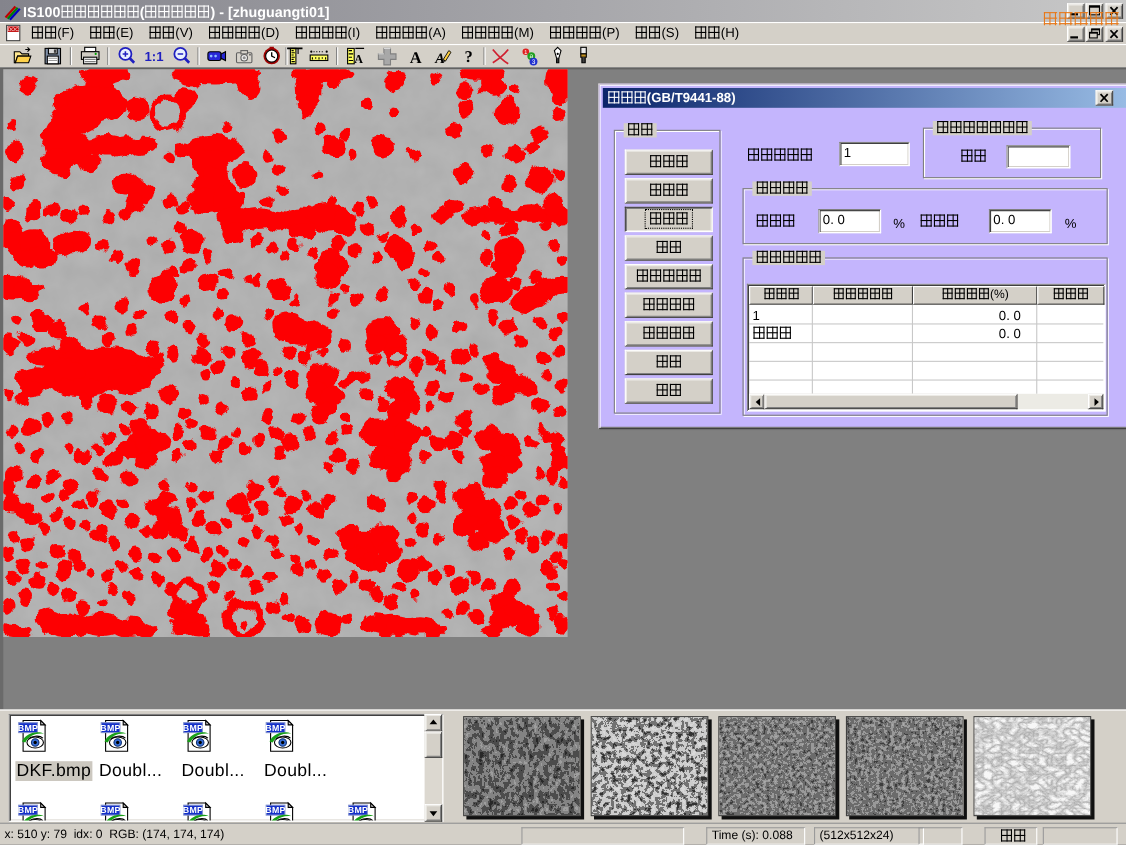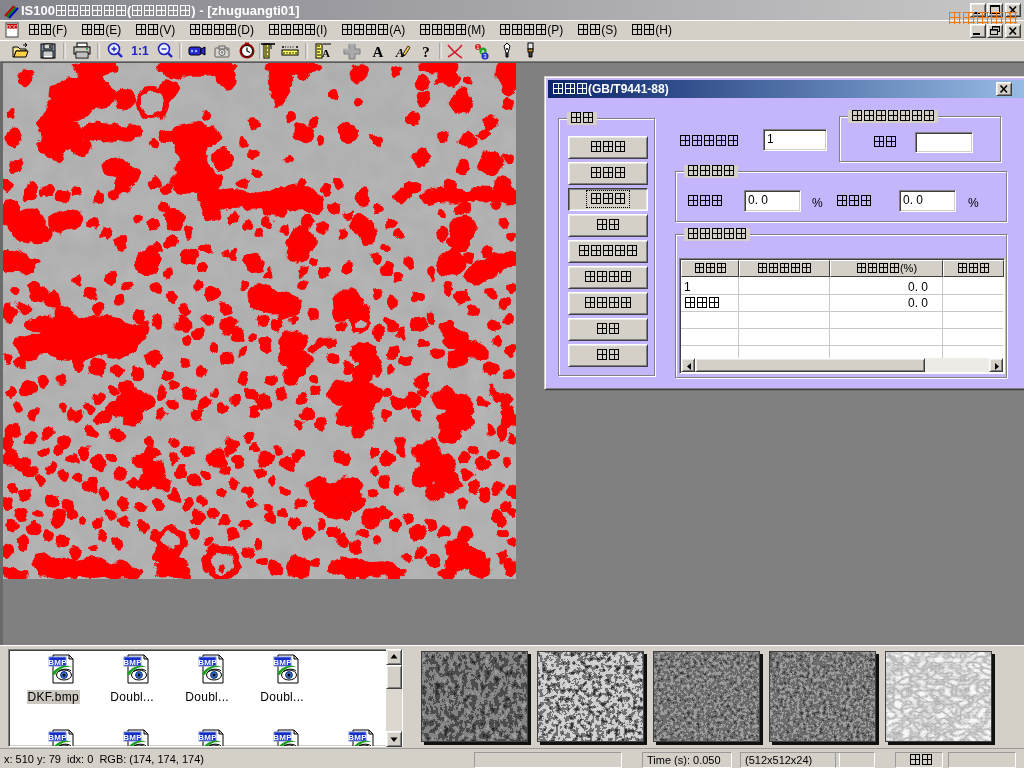--- a/index.html
+++ b/index.html
@@ -35,21 +35,21 @@
 .tbox{position:absolute;background:#fff;border:1px solid;border-color:#808080 #fff #fff #808080;box-shadow:inset 1px 1px 0 #404040,inset -1px -1px 0 #d4d0c8;font-size:12px;padding-left:3px;line-height:19px}
 
 #filelist{position:absolute;left:8px;top:3px;width:395px;height:98px;background:#fff;border:1px solid;border-color:#808080 #fff #fff #808080;box-shadow:inset 1px 1px 0 #404040,inset -1px -1px 0 #d4d0c8;overflow:hidden}
 .thumb{position:absolute;top:5px;width:107px;height:91px;border:1px solid #404040;box-shadow:3px 3px 0 #101010}
 .th{position:absolute;top:1px;height:17px;background:#d4d0c8;border:1px solid;border-color:#fff #404040 #404040 #fff;text-align:center;font-size:11px;line-height:15px}
 .gl{position:absolute;left:1px;right:1px;height:1px;background:#c8c8c8}
 .gv{position:absolute;top:18px;bottom:15px;width:1px;background:#c8c8c8}
 #hscroll{position:absolute;left:1px;right:1px;bottom:1px;height:14px;background:#ecebe5}
 .sbtn{position:absolute;top:0;width:14px;height:14px;background:#d4d0c8;border:1px solid;border-color:#fff #404040 #404040 #fff;box-shadow:inset 1px 1px 0 #eceae5,inset -1px -1px 0 #808080}
 .sthumb{position:absolute;left:14px;top:0;width:230px;height:14px;background:#d4d0c8;border:1px solid;border-color:#fff #404040 #404040 #fff;box-shadow:inset 1px 1px 0 #eceae5,inset -1px -1px 0 #808080}
-.fico{position:absolute;width:66px;text-align:right;font-size:12px;letter-spacing:0.3px;font-family:"Liberation Sans",sans-serif}
+.fico{position:absolute;width:66px;text-align:left;font-size:16px;letter-spacing:0.3px;font-family:"Liberation Sans",sans-serif}
 .fico .lbl{margin-top:1px;display:inline-block;padding:0 1px}
 </style></head><body>
 
 <div id="titlebar">
   <svg width="16" height="16" style="margin:2px 2px 0 3px" viewBox="0 0 16 16">
     <path d="M2 13 L11 3" stroke="#c00000" stroke-width="2" fill="none"></path>
     <path d="M4 14 L13 4" stroke="#008000" stroke-width="2" fill="none"></path>
     <path d="M6 15 L15 5" stroke="#0000c0" stroke-width="2" fill="none"></path>
   </svg>
   <span class="txt">IS100<i class="z w"></i><i class="z w"></i><i class="z w"></i><i class="z w"></i><i class="z w"></i><i class="z w"></i>(<i class="z w"></i><i class="z w"></i><i class="z w"></i><i class="z w"></i><i class="z w"></i>) - [zhuguangti01]</span>
@@ -976,20 +976,20 @@
         <rect width="105" height="89" fill="#888" filter="url(#t4)"></rect>
       </svg></div>
   <div class="thumb" style="left:885px"><svg width="105" height="89">
         <rect width="105" height="89" fill="#ddd" filter="url(#t5)"></rect>
       </svg></div>
 </div>
 
 <div id="statusbar">
   <span style="position:absolute;left:4px;top:4px">x: 510 y: 79&nbsp; idx: 0&nbsp; RGB: (174, 174, 174)</span>
   <div class="sseg" style="left:474px;width:148px"></div>
-  <div class="sseg" style="left:642px;width:90px">Time (s): 0.050</div>
+  <div class="sseg" style="left:642px;width:90px">Time (s): 0.088</div>
   <div class="sseg" style="left:740px;width:100px">(512x512x24)</div>
   <div class="sseg" style="left:835px;width:40px"></div>
   <div class="sseg" style="left:895px;width:48px;text-align:center"><i class="z"></i><i class="z"></i></div>
   <div class="sseg" style="left:948px;width:68px"></div>
 </div>
 
 <div id="watermark"><i class="z o b"></i><i class="z o b"></i><i class="z o b"></i><i class="z o b"></i><i class="z o b"></i></div>
 
 </body></html>

